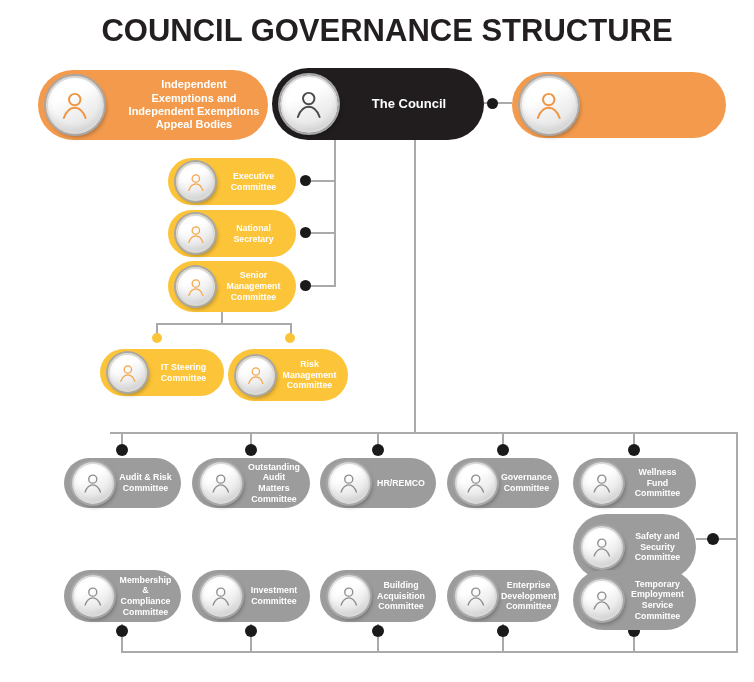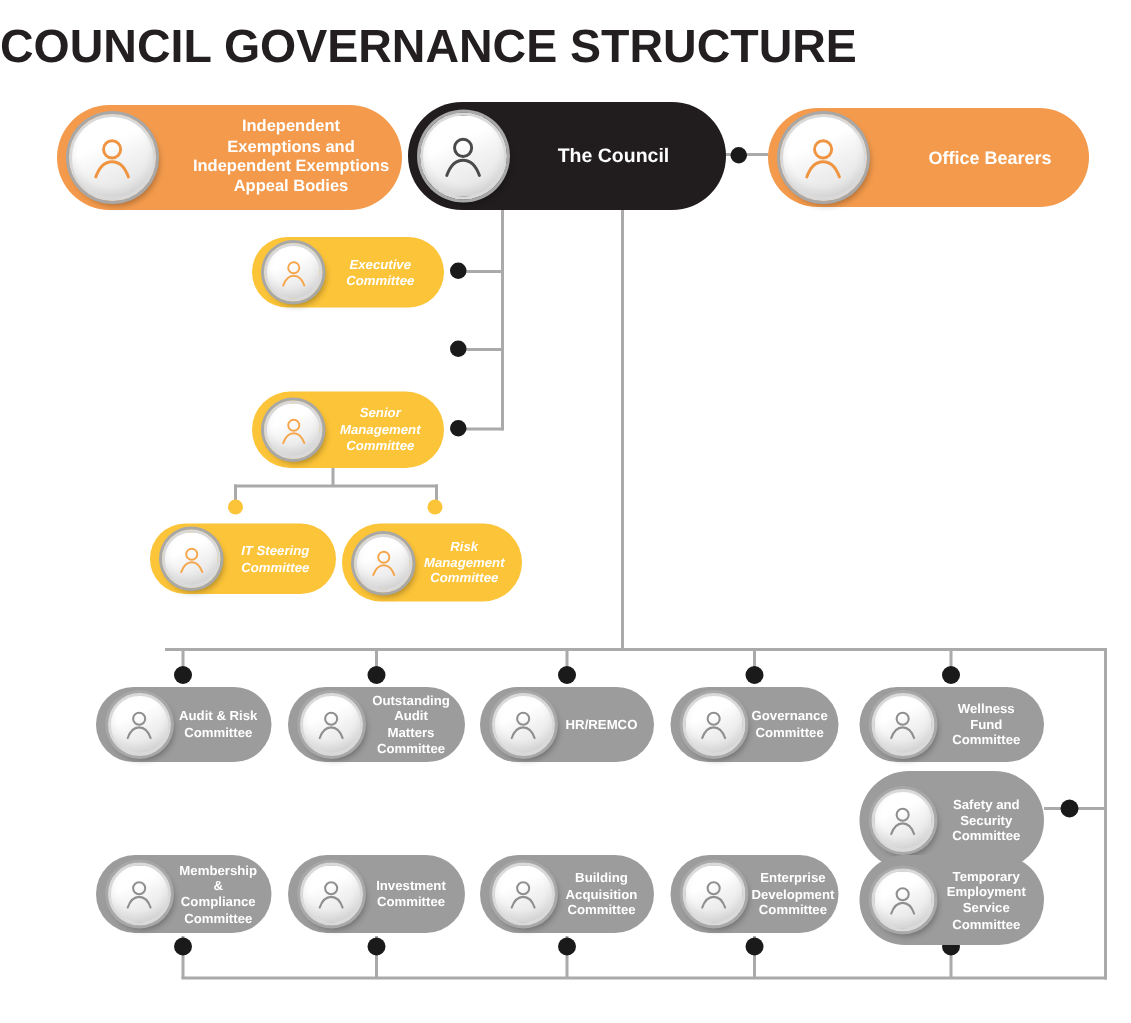--- a/index.html
+++ b/index.html
@@ -1,36 +1,36 @@
 <!DOCTYPE html>
 <html style="--orange: #f39a4c; --yellow: #fcc438; --gray: #9c9c9c; --black: #211d1e; --line: #aaaaaa; --dot: #1a1a1a;"><head>
 <meta charset="utf-8">
 <style>
   html,body { margin:0; padding:0; background:#ffffff; }
   #canvas {
     position:relative; width:754px; height:682px; background:#ffffff;
     font-family:"Liberation Sans", sans-serif; overflow:hidden;
   }
   .title {
-    position:absolute; top:13px; left:0; right:0; text-align:left;
-    font-size:31px; font-weight:900; letter-spacing:0px; color:#231f20;
+    position:absolute; top:13px; left:0; right:0; text-align:center;
+    font-size:31px; font-weight:900; letter-spacing:0px; color:#231f20;padding-left:20px;
   }
   .line { position:absolute; background:var(--line,#aaaaaa); }
   .dot {
     position:absolute; width:11px; height:11px; border-radius:50%;
     background:var(--dot,#1a1a1a);
   }
   .dot--lg { width:12px; height:12px; }
   .dot--yellow { width:10px; height:10px; background:var(--yellow,#fcc438); }
   .pill {
     position:absolute; display:flex; align-items:center;
     border-radius:999px; box-sizing:border-box;
   }
   .pill--orange { background:var(--orange,#f39a4c); }
-  .pill--yellow { background:var(--yellow,#fcc438);font-style:italic; }
+  .pill--yellow { background:var(--yellow,#fcc438); }
   .pill--black  { background:var(--black,#211d1e); }
   .pill--gray   { background:var(--gray,#9c9c9c); }
   .avatar {
     border-radius:50%; flex:0 0 auto; margin-left:8px;
     background:linear-gradient(155deg,#ffffff 35%,#f3f3f3 55%,#dddddd 100%);
     border:2px solid #d9d9d9;
     box-shadow:0 0 0 2px #a8a8a8, 2px 3px 4px rgba(0,0,0,0.30), inset 0 -4px 6px rgba(0,0,0,0.08);
     display:flex; align-items:center; justify-content:center;
   }
   .avatar-lg { width:54px; height:54px; }
@@ -126,31 +126,39 @@
         </svg>
       </span>
     <span class="pill-label label-lg">The Council</span>
   </div>
   <div class="pill pill--orange" style="left:512px;top:72px;width:214px;height:66px">
     <span class="avatar avatar-lg">
         <svg viewBox="0 0 24 24">
           <use href="#person"></use>
         </svg>
       </span>
-    <span class="pill-label label-md" style="font-size:12px">Office Bearers</span>
   </div>
 
   <div class="pill pill--yellow" style="left:168px;top:158px;width:128px;height:47px">
     <span class="avatar avatar-sm">
         <svg viewBox="0 0 24 24">
           <use href="#person"></use>
         </svg>
       </span>
     <span class="pill-label label-sm">Executive
 Committee</span>
+  </div>
+  <div class="pill pill--yellow" style="left:168px;top:210px;width:128px;height:47px">
+    <span class="avatar avatar-sm">
+        <svg viewBox="0 0 24 24">
+          <use href="#person"></use>
+        </svg>
+      </span>
+    <span class="pill-label label-sm">National
+Secretary</span>
   </div>
   <div class="pill pill--yellow" style="left:168px;top:261px;width:128px;height:51px">
     <span class="avatar avatar-sm">
         <svg viewBox="0 0 24 24">
           <use href="#person"></use>
         </svg>
       </span>
     <span class="pill-label label-sm">Senior
 Management
 Committee</span>

